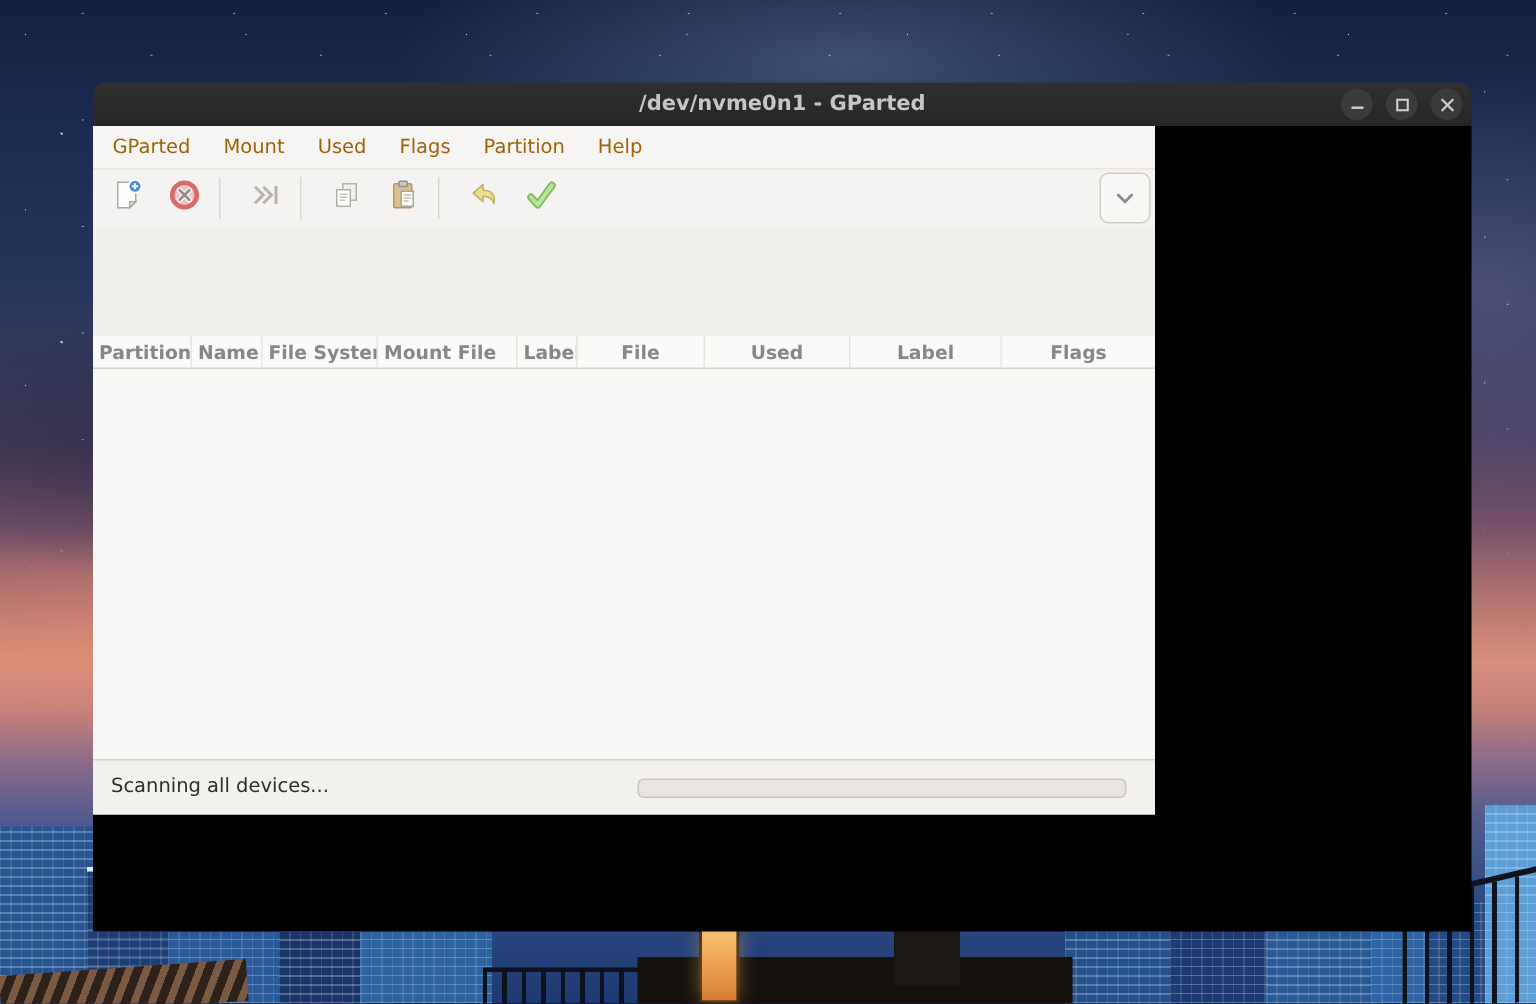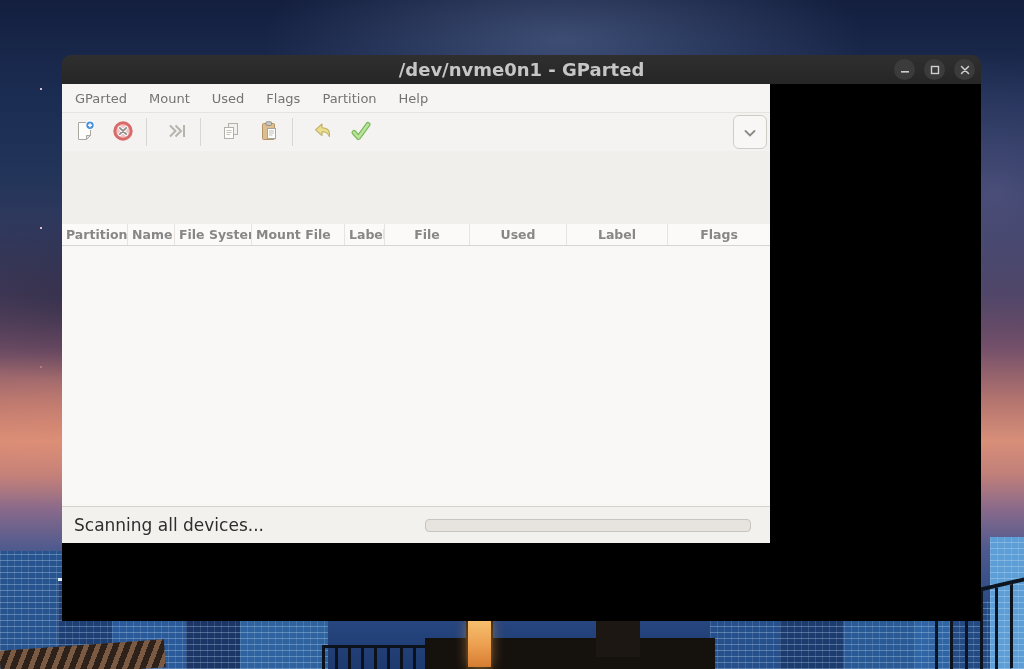--- a/index.html
+++ b/index.html
@@ -55,49 +55,49 @@
   #orange-window .glow{width:100%;height:100%;background:linear-gradient(180deg,#f6c070 0%,#ec9e4e 55%,#d57c33 100%);
     box-shadow:0 0 14px rgba(240,170,80,.55);}
   #railing-right{position:absolute;left:935px;bottom:-6px;width:95px;height:84px;transform:skewY(-13deg);
     border-top:4px solid #0d1420;
     background:repeating-linear-gradient(90deg,#0d1420 0 3px,rgba(13,20,32,0) 3px 15px);}
   
   #screen{position:absolute;left:62px;top:84px;width:919px;height:537px;background:#000;z-index:1;}
   #titlebar{position:absolute;left:62px;top:55px;width:919px;height:29px;z-index:2;
     background:linear-gradient(180deg,#2f2f2f,#262626);border-radius:9px 9px 0 0;}
   #title-text{position:absolute;left:0;right:0;top:0;height:29px;line-height:29px;text-align:center;
-    color:#c6c6c6;font-size:18px;font-weight:bold;}
+    color:#c6c6c6;font-size:14px;font-weight:bold;}
   #win-controls{position:absolute;right:6px;top:4px;height:21px;display:flex;gap:9px;}
   .win-btn{width:21px;height:21px;border-radius:50%;background:#3b3b3b;display:flex;align-items:center;justify-content:center;cursor:default;}
   .win-btn svg{display:block;}
   #app{position:absolute;left:62px;top:84px;width:708px;height:459px;z-index:2;
     display:flex;flex-direction:column;background:#f4f3f1;color:#2f2f2f;font-size:13px;}
   
   #menubar{height:28px;background:#f6f5f4;display:flex;align-items:stretch;padding-left:2px;}
-  .menu-item{padding:0 11px;display:flex;align-items:center;color:#737373;cursor:default;}
+  .menu-item{padding:0 11px;display:flex;align-items:center;color:#a16207;cursor:default;}
   
   #toolbar{height:39px;background:#f4f3f1;border-top:1px solid #e7e3df;position:relative;
     display:flex;align-items:center;padding-left:8px;box-sizing:border-box;}
   .tool-btn{width:30px;height:30px;margin-right:8px;display:flex;align-items:center;justify-content:center;
     border-radius:4px;cursor:default;}
   .tool-sep{width:1px;height:28px;background:#dad6d1;margin:0 7px 0 0;margin-right:15px;}
   #device-dropdown{position:absolute;right:3px;top:2px;width:34px;height:34px;background:#f8f7f5;
     border:1px solid #cfccc6;border-radius:6px;display:flex;align-items:center;justify-content:center;box-sizing:border-box;}
   
   #workspace{height:73px;background:#f1efec;}
   
   #table-header{height:22px;background:#fbfaf8;border-bottom:1px solid #d8d4cf;display:flex;box-sizing:border-box;}
   .col{box-sizing:border-box;border-right:1px solid #e7e3de;color:#878787;font-weight:600;font-size:12.5px;
     line-height:21px;white-space:nowrap;overflow:hidden;padding-left:4px;}
   .col.center{text-align:center;padding-left:0;}
   .col:last-child{border-right:none;}
   #table-body{flex:1;background:#f9f8f6;}
   
   #statusbar{height:37px;background:#f3f1ee;border-top:1px solid #d5d1cc;position:relative;box-sizing:border-box;}
-  #status-text{position:absolute;left:12px;top:0;height:36px;line-height:36px;color:#2e2e2e;font-size:17px;}
+  #status-text{position:absolute;left:12px;top:0;height:36px;line-height:36px;color:#2e2e2e;font-size:13px;}
   #progressbar{position:absolute;left:363px;top:12px;width:326px;height:13px;background:#e7e4e0;
     border:1px solid #c8c4be;border-radius:4px;box-sizing:border-box;overflow:hidden;}
   #progress-fill{height:100%;width:0;background:#4a90d9;}
 </style>
 </head>
 <body>
 
 <div id="wallpaper">
   <div id="milkyway"></div>
   <div id="stars"></div>

